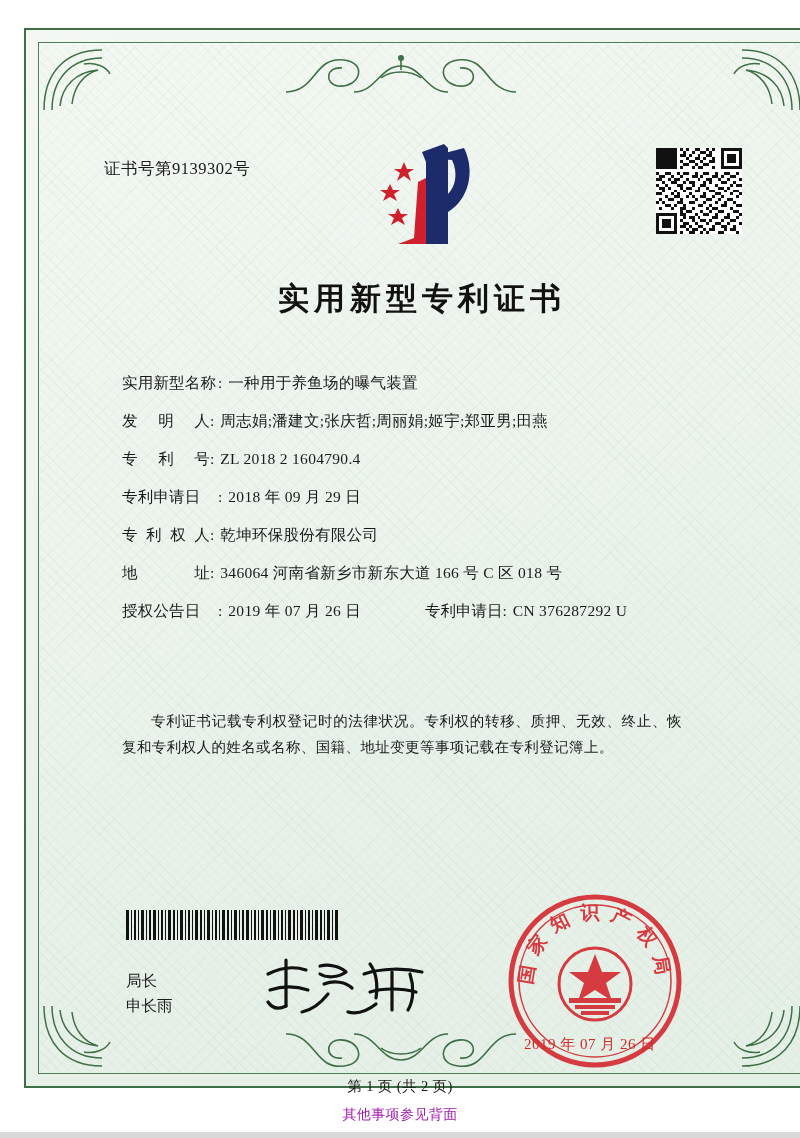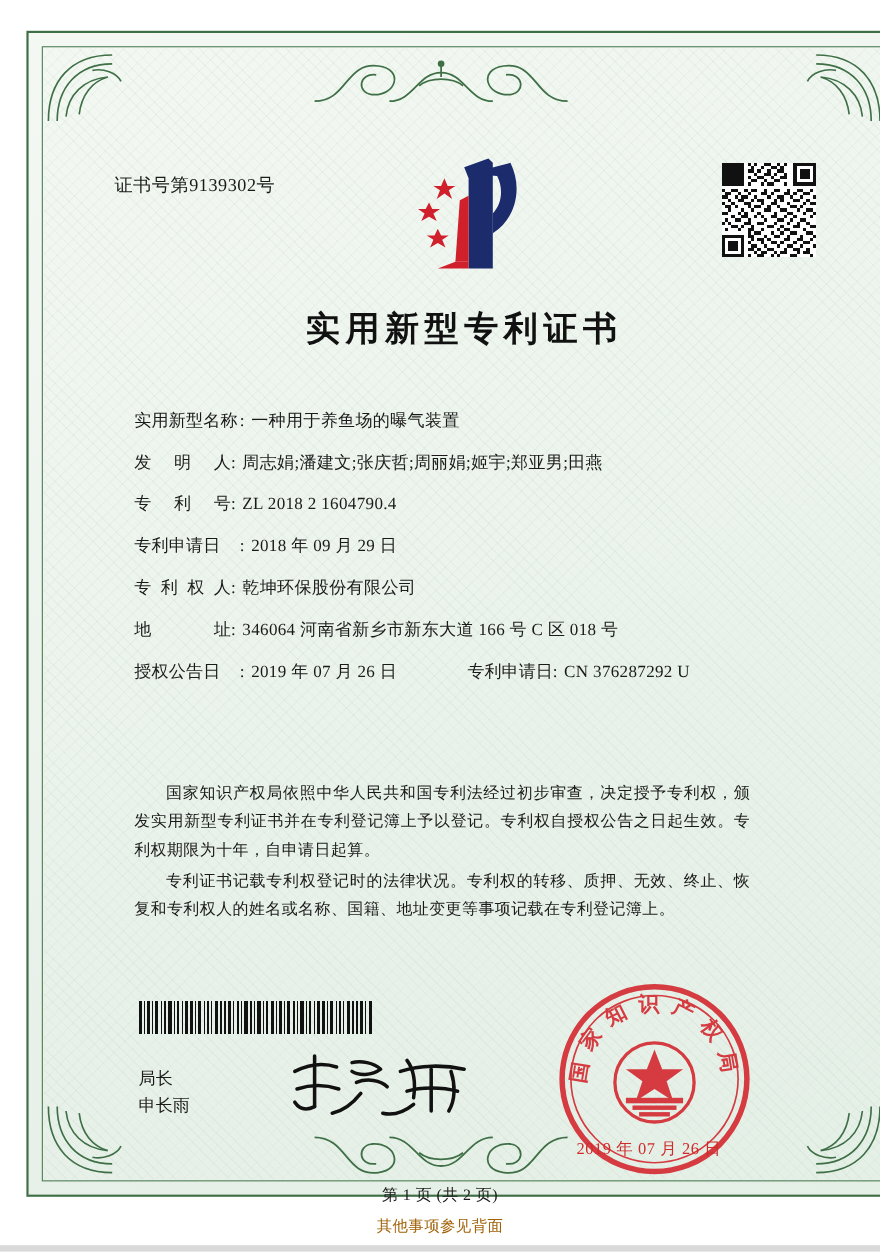--- a/index.html
+++ b/index.html
@@ -183,21 +183,21 @@
     text-align: center;
     font-size: 14.5px;
     letter-spacing: 0.4px;
   }
   .back-note {
     position: absolute;
     left: 0; right: 0; bottom: 14px;
     text-align: center;
     font-size: 14px;
     letter-spacing: 0.4px;
-    color: #a16207;
+    color: #a21caf;
   }
   .bottom-strip {
     position: absolute;
     left: 0; right: 0; bottom: 0;
     height: 6px;
     background: #d9d9d9;
   }
 </style>
 </head>
 <body>
@@ -537,21 +537,20 @@
         <span class="split-second">
           <span>专利申请日</span>
           <span class="field-colon">:</span>
           <span class="field-value">CN 376287292 U</span>
         </span>
       </div>
 
     </div>
 
     <div class="paragraphs">
-      <p>国家知识产权局依照中华人民共和国专利法经过初步审查，决定授予专利权，颁发实用新型专利证书并在专利登记簿上予以登记。专利权自授权公告之日起生效。专利权期限为十年，自申请日起算。</p>
       <p>专利证书记载专利权登记时的法律状况。专利权的转移、质押、无效、终止、恢复和专利权人的姓名或名称、国籍、地址变更等事项记载在专利登记簿上。</p>
     </div>
 
     <svg class="barcode" viewBox="0 0 214 30" shape-rendering="crispEdges">
       <rect width="214" height="30" fill="none"></rect>
       <g fill="#111">
         <rect x="0" y="0" width="3" height="30"></rect>
           <rect x="5" y="0" width="1" height="30"></rect>
         <rect x="8" y="0" width="2" height="30"></rect>
           <rect x="12" y="0" width="1" height="30"></rect>

